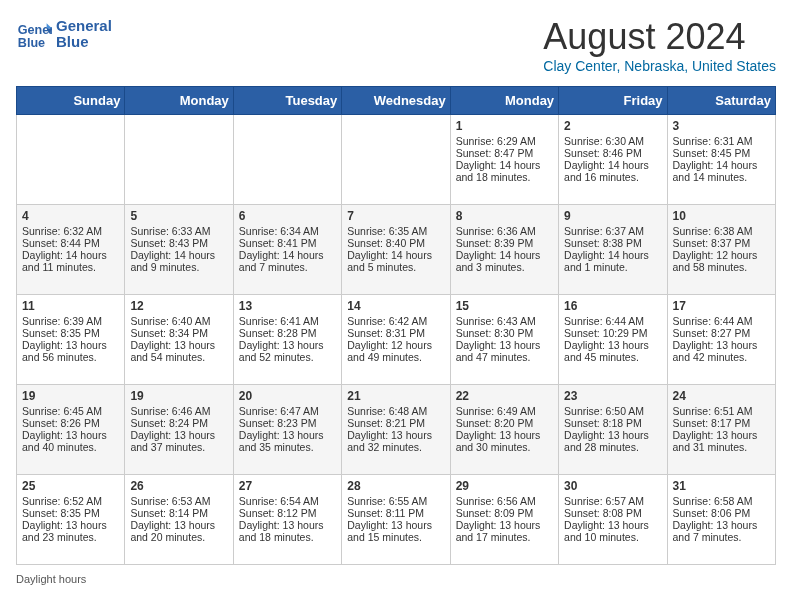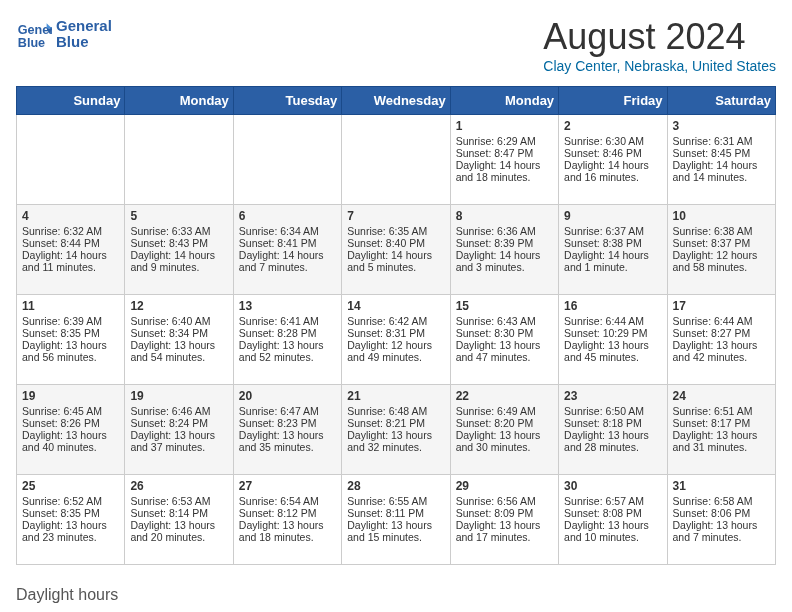--- a/index.html
+++ b/index.html
@@ -66,22 +66,22 @@
     .day-num {
       font-weight: bold;
       font-size: 12px;
       display: block;
       margin-bottom: 2px;
     }
     .day-empty {
       background: #fff !important;
     }
     .footer {
-      margin-top: 21px;
-      font-size: 16px;
+      margin-top: 8px;
+      font-size: 11px;
       color: #555;
     }
   </style>
 </head>
 <body>
 
 <div class="header">
   <div class="logo">
     <svg class="logo-icon" viewBox="0 0 40 40">
       <text x="2" y="20" font-size="14" font-weight="bold" fill="#2b5fa5">General</text>

